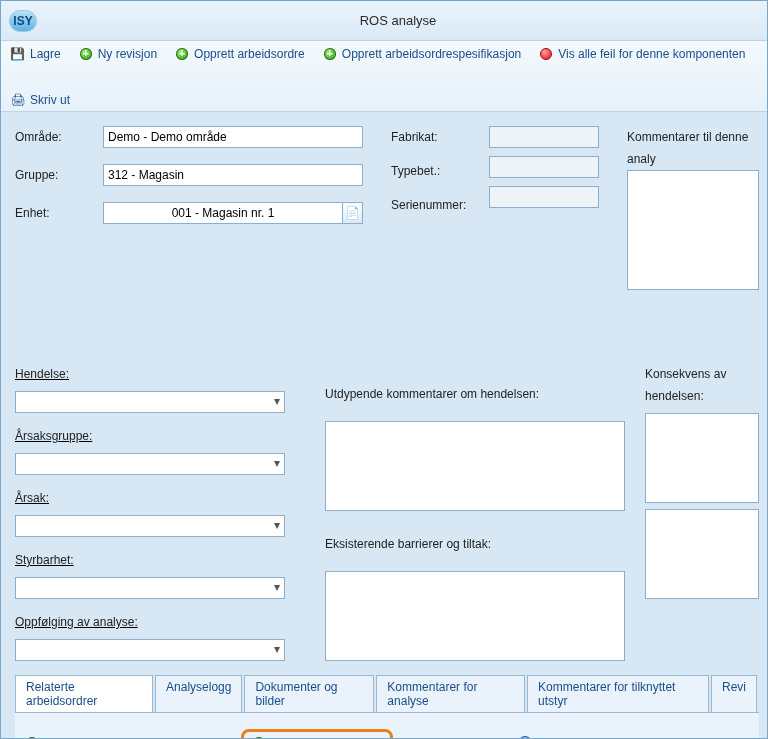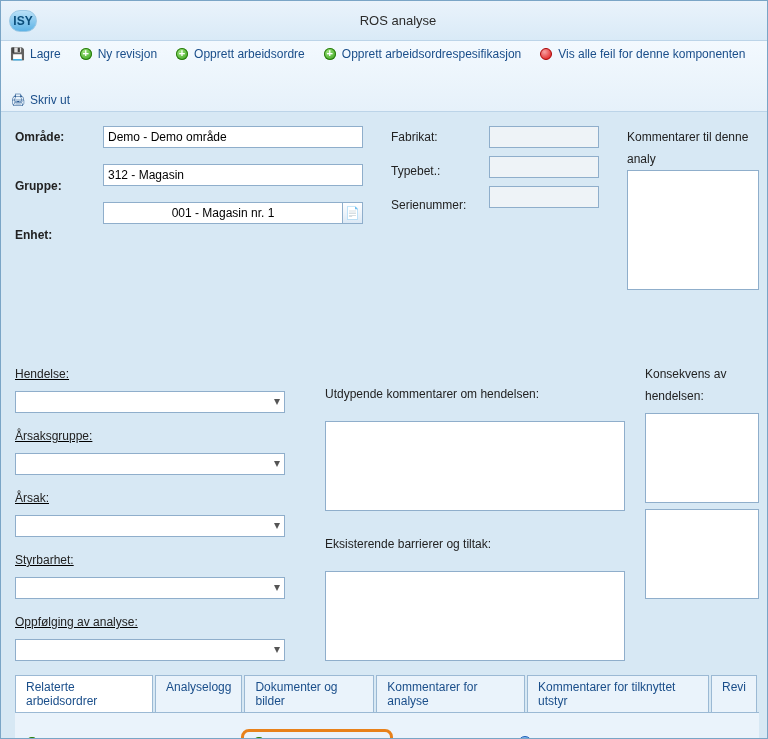--- a/index.html
+++ b/index.html
@@ -17,21 +17,21 @@
   .ic-bug::before{content:"";display:block;width:10px;height:10px;border-radius:50%;background:radial-gradient(circle at 35% 30%,#f7a1a1,#d11);border:1px solid #a00;}
   .ic-print::before{content:"🖨";font-size:12px;}
   .ic-del::before{content:"✖";color:#d33;font-weight:bold;font-size:12px;}
   .ic-info::before{content:"";display:block;width:12px;height:12px;border-radius:50%;background:radial-gradient(circle at 35% 30%,#a9d4ff,#2a72d6);border:1px solid #1a5db5;}
   .ic-info{position:relative;}
   .ic-info::after{content:"i";position:absolute;left:0;top:0;width:14px;line-height:13px;text-align:center;color:#fff;font-weight:bold;font-size:10px;}
   .ic-doc::before{content:"📄";font-size:12px;}
 
   .content { padding: 14px 8px 8px 14px; }
   .form-top { display:flex; gap:8px; }
-  .col-labels { display:flex; flex-direction:column; gap:27px; width:80px;font-weight:bold; }
+  .col-labels { display:flex; flex-direction:column; gap:16px; width:80px; }
   .col-fields { display:flex; flex-direction:column; gap:16px; width:260px; }
   .col-labels2 { display:flex; flex-direction:column; gap:12px; width:90px; margin-left:20px;}
   .col-fields2 { display:flex; flex-direction:column; gap:8px; width:110px; }
   .col-right { margin-left:20px; flex:1; }
   .lbl { color:#222; line-height:22px; }
   .txt { height:22px; border:1px solid #8faecb; background:#fff; padding:2px 4px; width:100%; }
   .txt.ro { background:#eef3f7; }
   .combo-wrap{display:flex;}
   .combo-wrap .txt{flex:1;text-align:center;}
   .combo-btn{width:20px;height:22px;border:1px solid #8faecb;border-left:none;background:linear-gradient(#fff,#dce9f5);display:flex;align-items:center;justify-content:center;cursor:pointer;}

